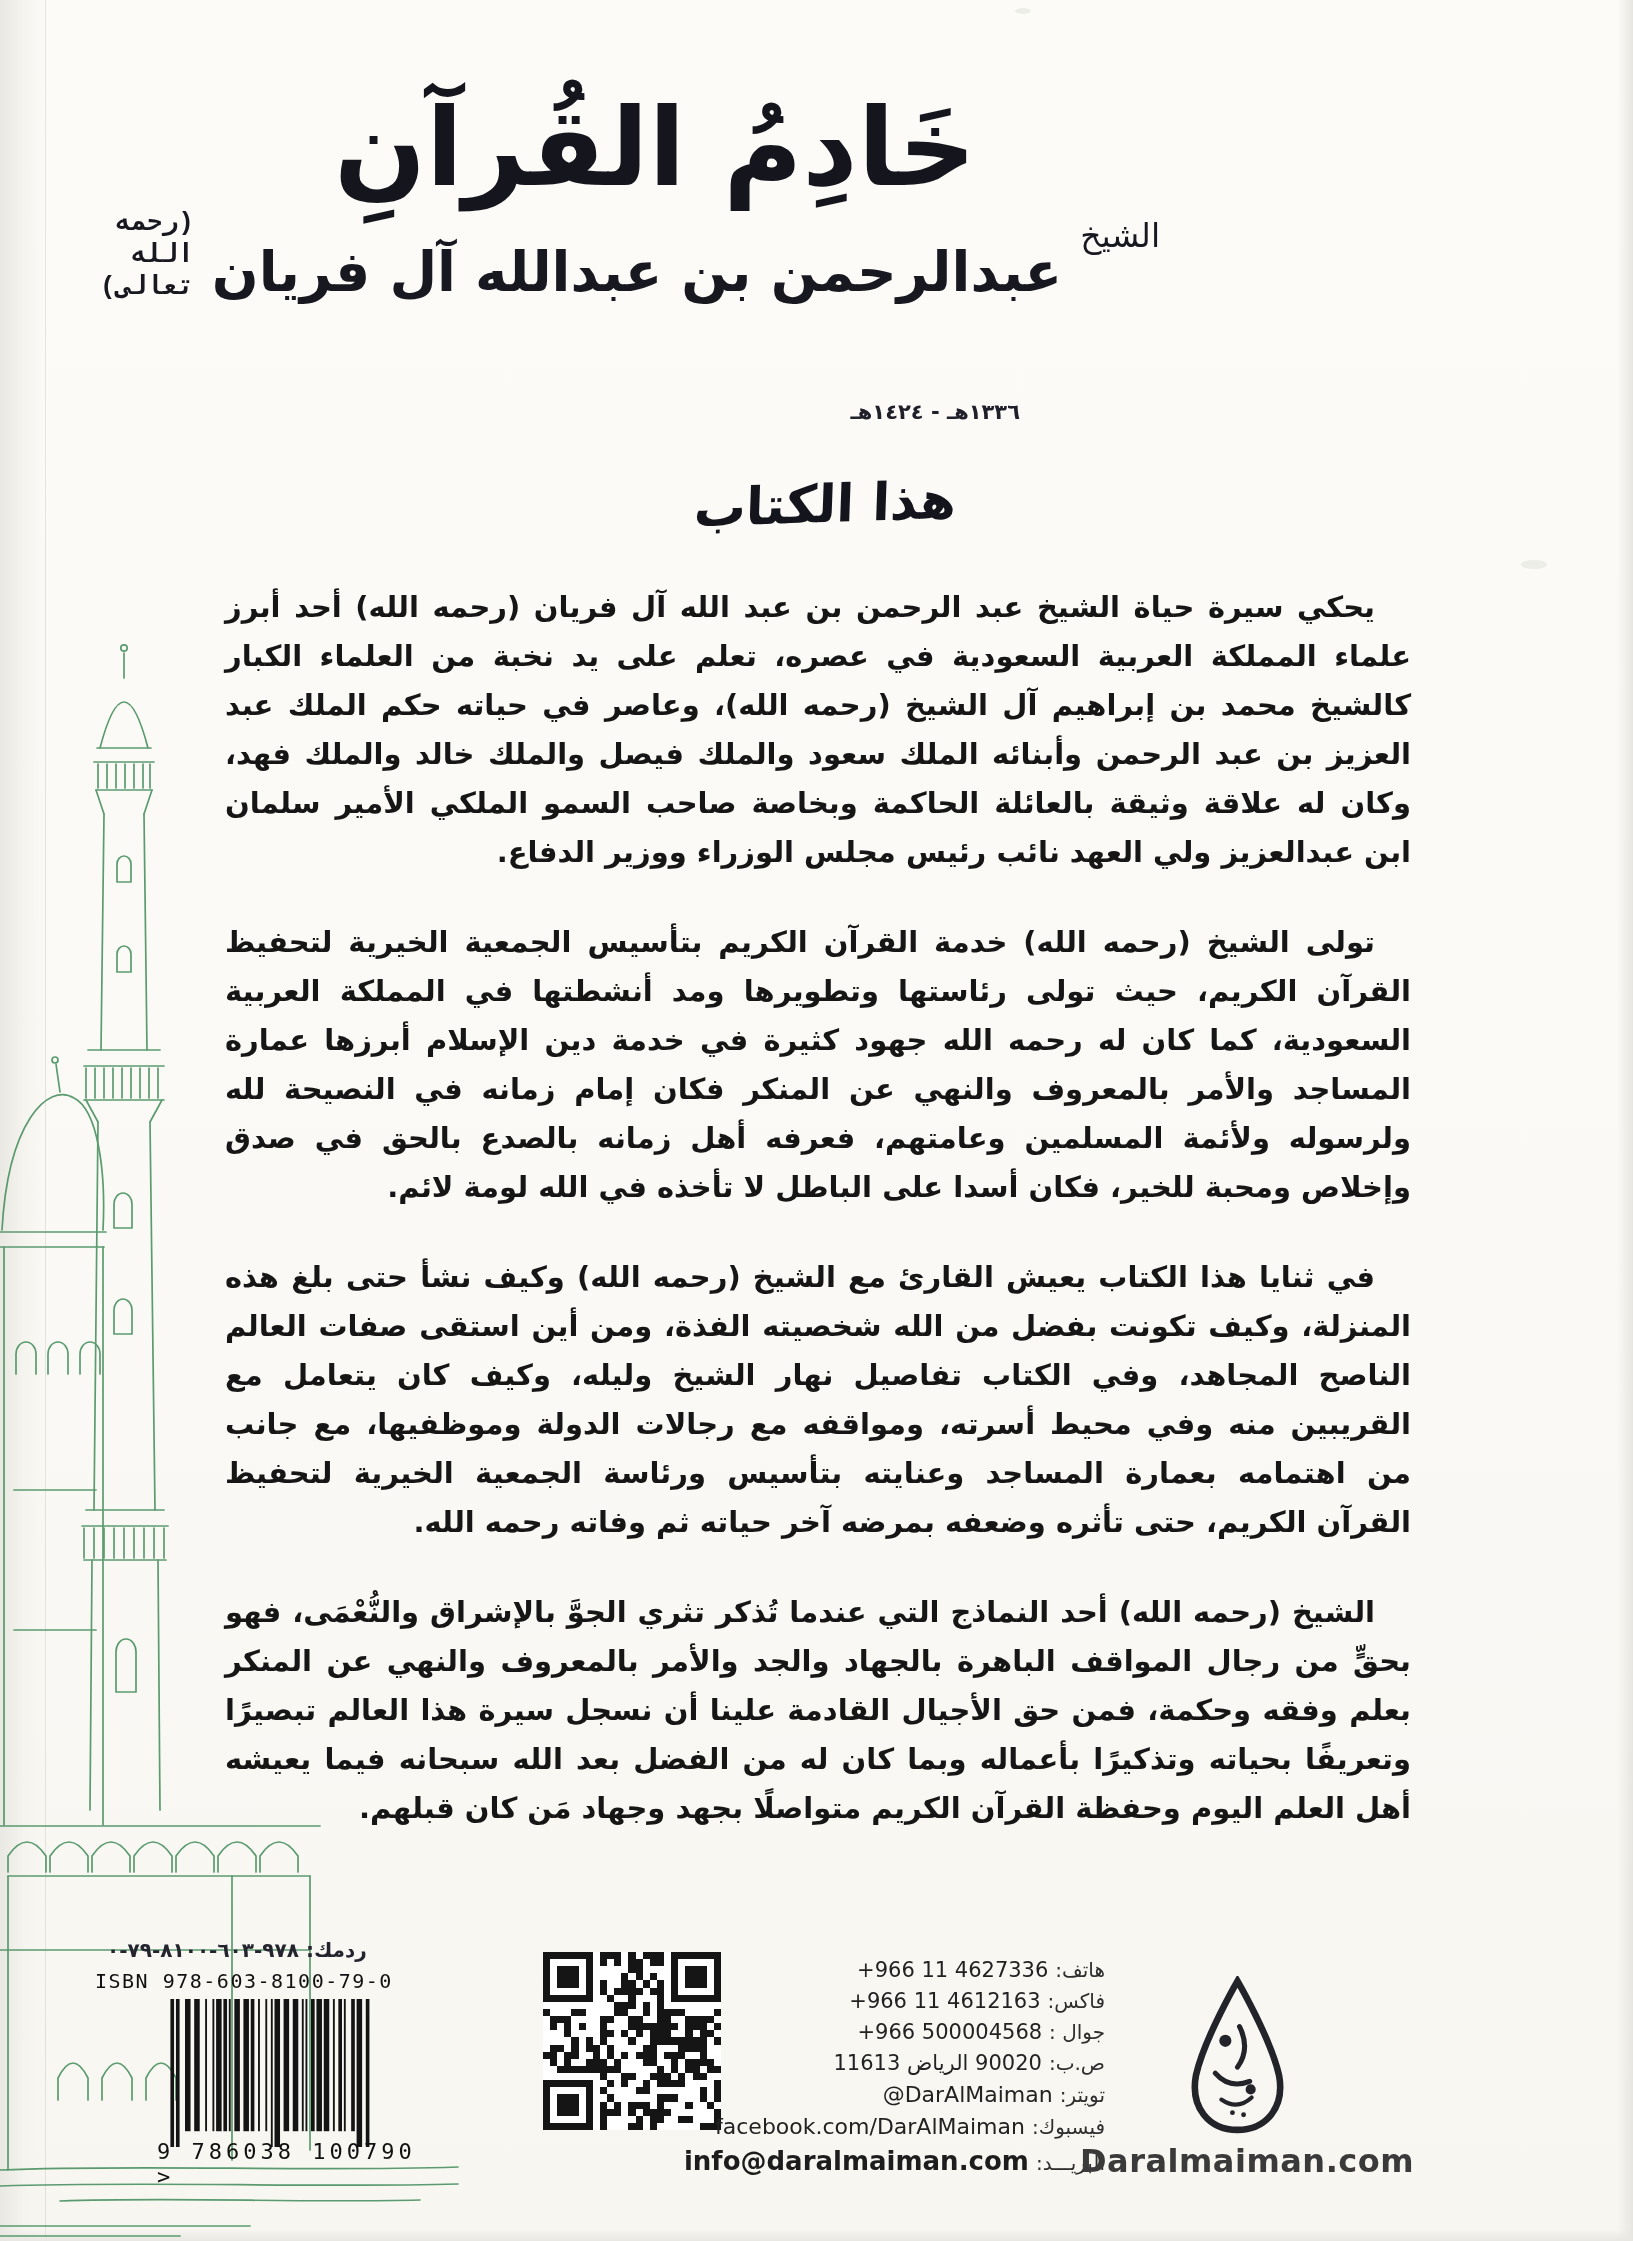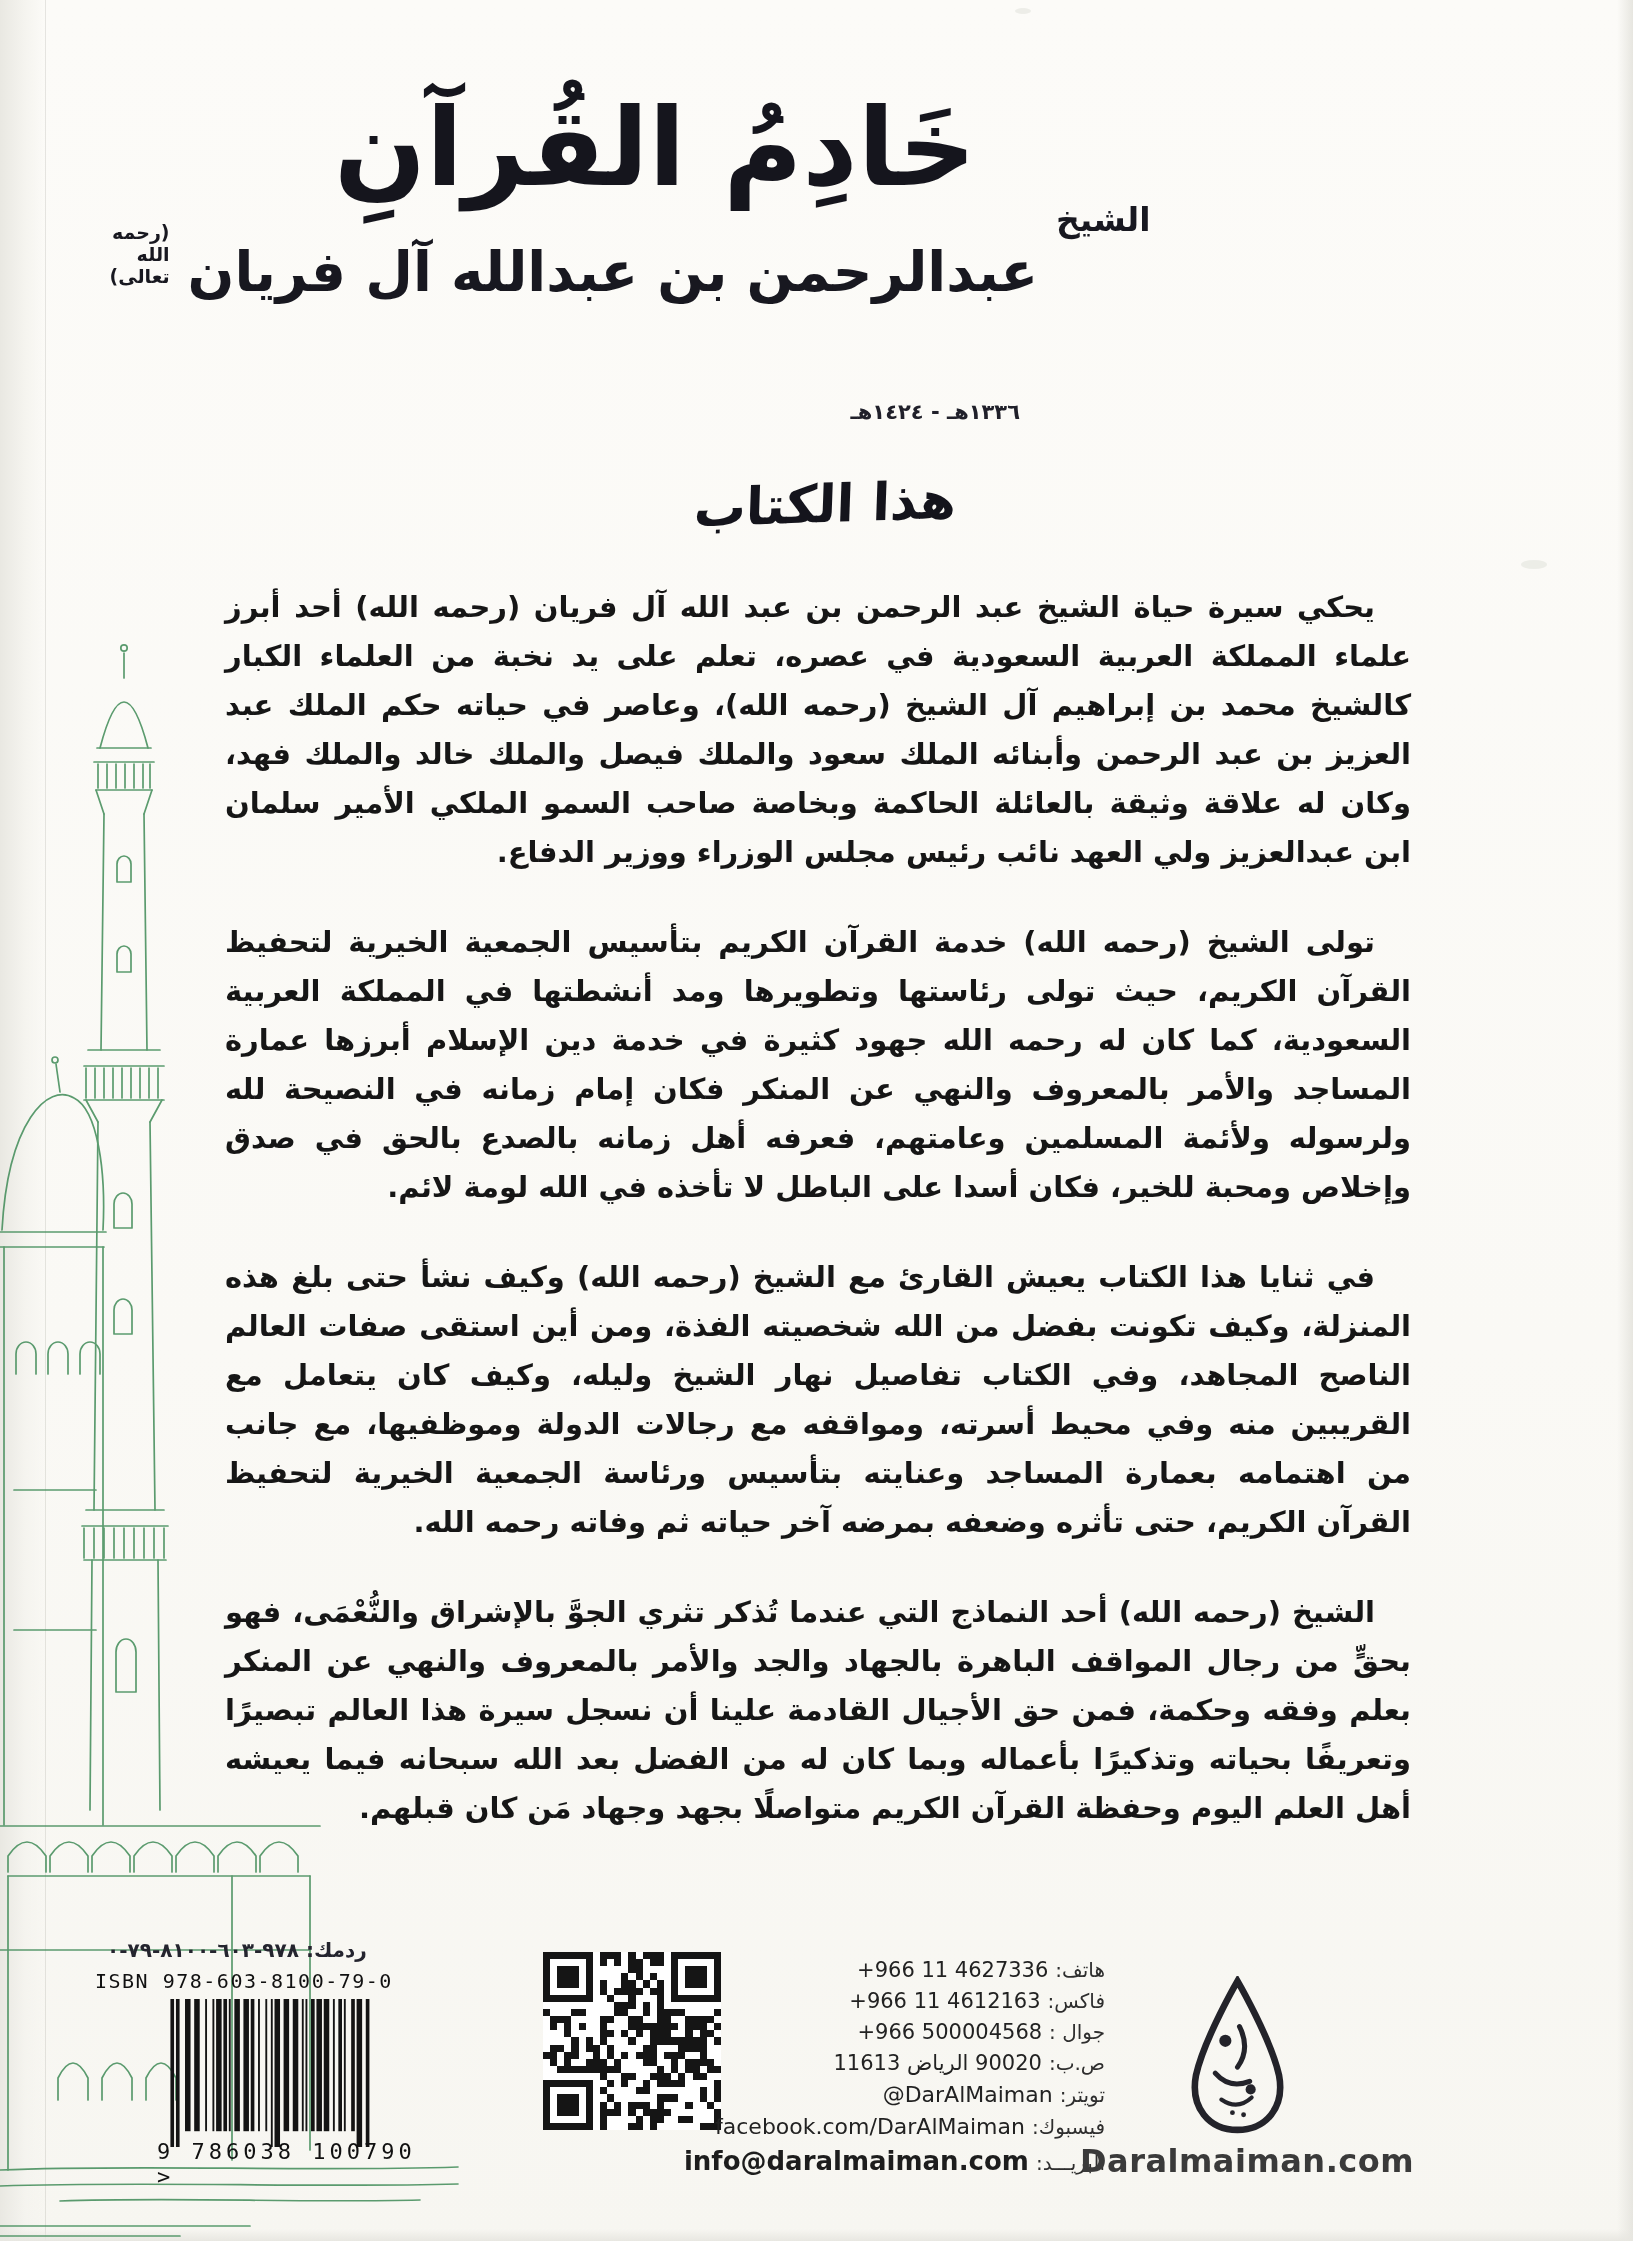--- a/index.html
+++ b/index.html
@@ -21,23 +21,23 @@
   
   .title{
     position:absolute;left:180px;top:40px;width:950px;height:215px;
     display:flex;align-items:center;justify-content:center;
     font-size:108px;font-weight:700;color:#15151d;direction:rtl;letter-spacing:-2px;
   }
   .author-row{
     position:absolute;left:140px;top:196px;width:980px;height:110px;
     display:flex;direction:rtl;justify-content:center;align-items:center;gap:18px;color:#181820;
   }
-  .a-prefix{font-size:33px;font-weight:700;align-self:flex-start;margin-top:4px;}
+  .a-prefix{font-size:33px;font-weight:400;align-self:flex-start;margin-top:20px;}
   .a-name{font-size:55px;font-weight:700;white-space:nowrap;margin-top:41px;}
-  .a-hon{font-size:19px;font-weight:700;margin-top:6px;}
+  .a-hon{font-size:26px;font-weight:700;margin-top:6px;font-family:Liberation Mono, monospace;}
   .dates{
     position:absolute;left:600px;top:400px;width:420px;text-align:right;
     direction:rtl;font-size:21px;font-weight:700;color:#20202a;
   }
   .heading{
     position:absolute;left:615px;top:474px;width:420px;text-align:center;
     direction:rtl;font-size:52px;font-weight:700;color:#14141c;transform:rotate(-2deg) skewX(-4deg);
   }
 
   

